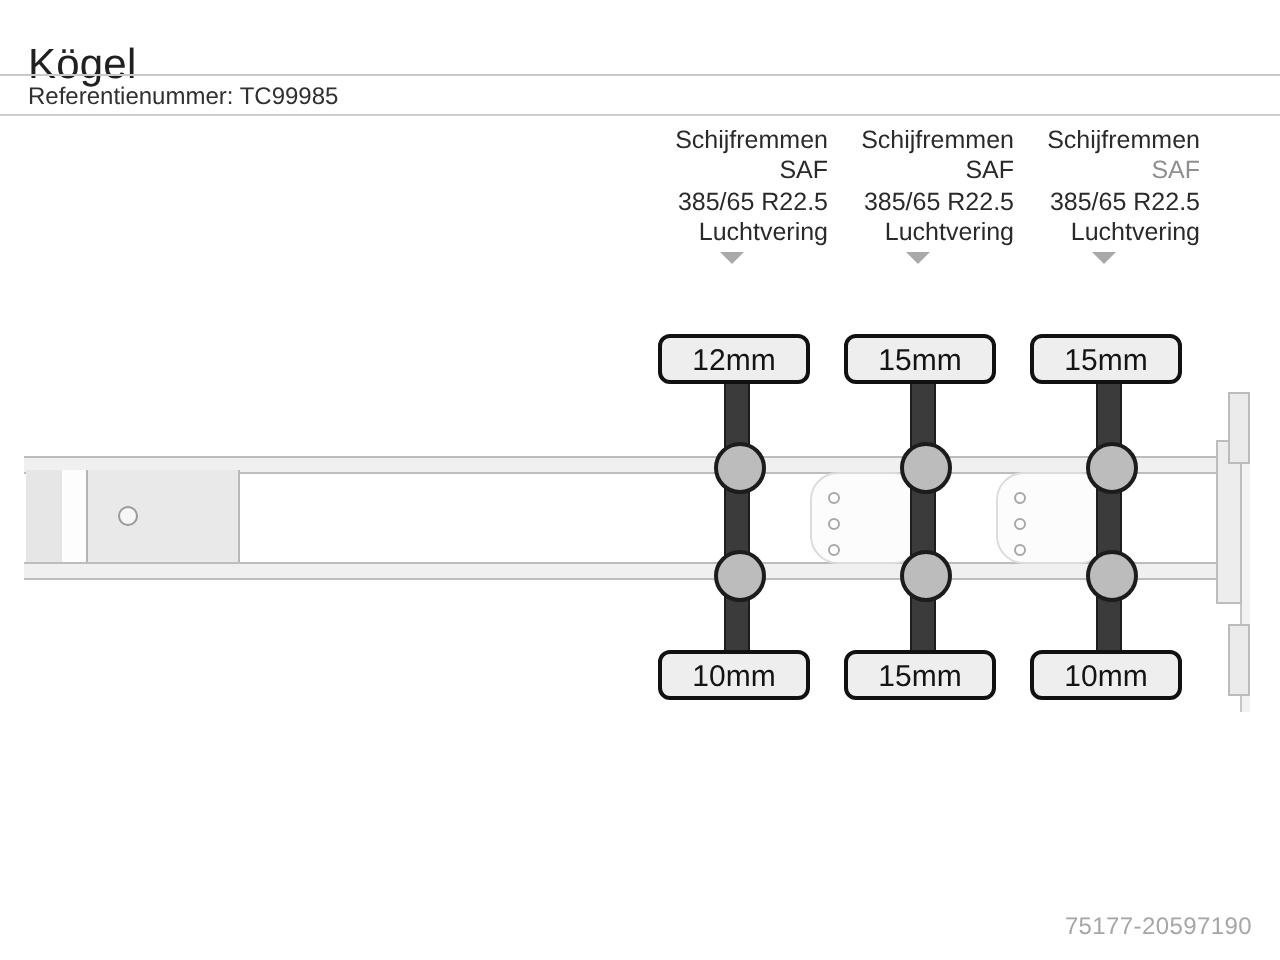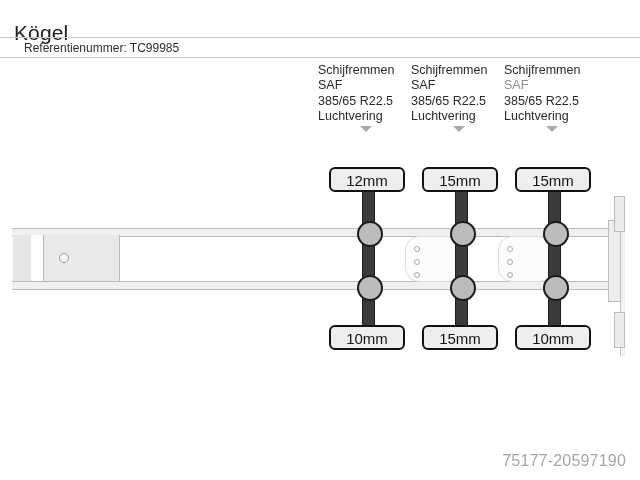--- a/index.html
+++ b/index.html
@@ -32,42 +32,42 @@
   #header-divider {
     position: absolute;
     left: 0px;
     top: 37px;
     width: 640px;
     height: 1px;
     background: #c9c9c9;
   }
   #reference-line {
     position: absolute;
-    left: 24px;
+    left: 14px;
     top: 41px;
     font-size: 12px;
     line-height: 15px;
     color: #303030;
     white-space: nowrap;
   }
   #subheader-divider {
     position: absolute;
     left: 0px;
     top: 57px;
     width: 640px;
     height: 1px;
     background: #cfcfcf;
   }
 
   
   .axle-spec {
     position: absolute;
     top: 63px;
     width: 96px;
-    text-align: left;
+    text-align: right;
     font-size: 12.5px;
     line-height: 15.3px;
     color: #2a2a2a;
     white-space: nowrap;
   }
   .axle-spec .spec-line { display: block; }
   .axle-spec .spec-brand.dim { color: #8f8f8f; }
   .axle-spec .spec-caret {
     display: block;
     margin: 2px auto 0 auto;
@@ -246,21 +246,21 @@
     box-sizing: border-box;
   }
   .callout-top { top: 167px; }
   .callout-bottom { top: 325px; text-align: center; }
 
   
   #watermark {
     position: absolute;
     right: 14px;
     bottom: 10px;
-    font-size: 16px;
+    font-size: 12px;
     color: #a6a6a6;
     letter-spacing: 0.2px;
     white-space: nowrap;
     margin-left: 12px;
   }
 </style>
 </head>
 <body>
 
 <div id="header-title">Kögel</div>

